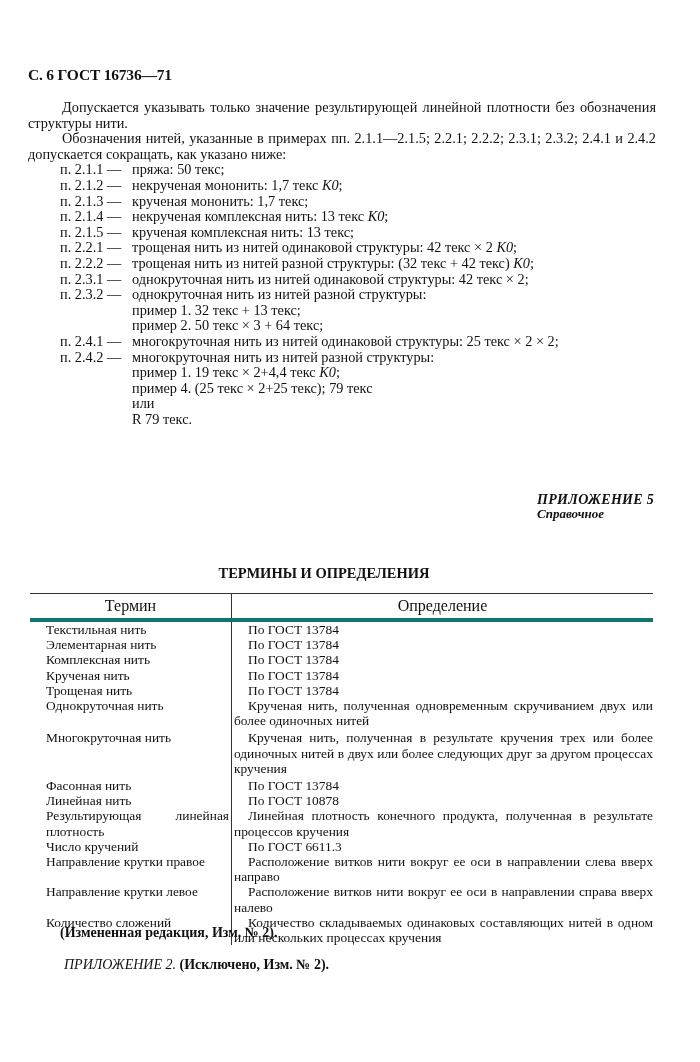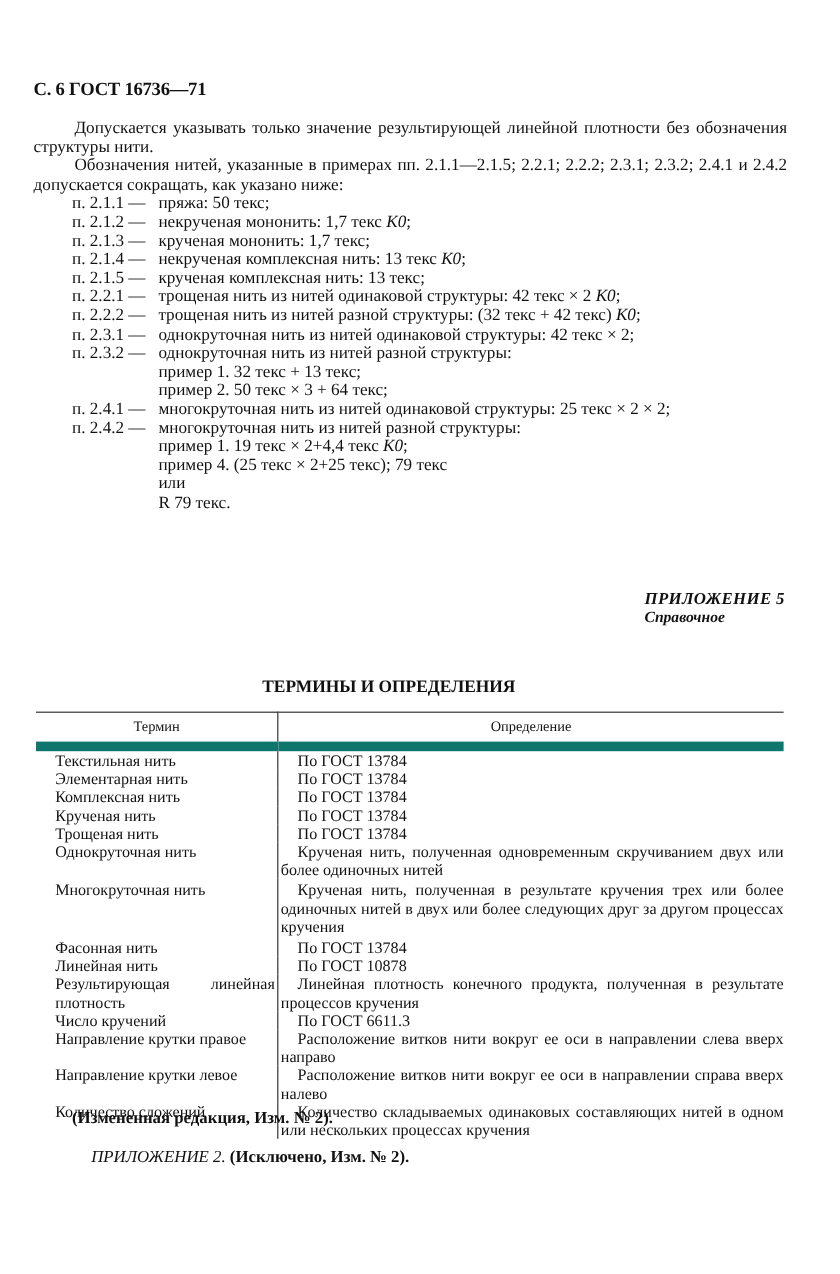--- a/index.html
+++ b/index.html
@@ -35,37 +35,37 @@
   .section-title {
     position: absolute; left: 0; width: 648px; top: 565px;
     text-align: center; font-weight: bold; font-size: 14.5px;
   }
 
   .terms-table {
     position: absolute; left: 30px; top: 593px; width: 623px;
     border-collapse: collapse; font-size: 13.4px; line-height: 15.2px;
   }
   .terms-table th {
-    font-weight: normal; font-size: 12px; height: 24px; padding: 0;
-    border-top: 1.5px solid #333; border-bottom: 8px solid #0f766e;
+    font-weight: normal; font-size: 16px; height: 24px; padding: 0;
+    border-top: 1.5px solid #333; border-bottom: 4px solid #0f766e;
   }
   .terms-table th.col-term { width: 183px; border-right: 1.2px solid #333; }
   .terms-table td { padding: 0; vertical-align: top; }
   .terms-table td.term { width: 183px; border-right: 1.2px solid #333; padding-left: 16px; padding-right: 2px; text-align: justify; }
   .terms-table td.def { padding-left: 2px; text-align: justify; }
   .terms-table td.def .d { display: block; text-indent: 14px; }
   .terms-table tr.first td { padding-top: 0; }
   .terms-table tr.gap td { padding-top: 2px; }
 
   .note-bold {
     position: absolute; left: 60px; top: 925px;
     font-weight: bold; font-size: 14px;
   }
   .note-app2 {
-    position: absolute; left: 76px; top: 957px; font-size: 14px; font-family: Liberation Serif, serif;
+    position: absolute; left: 64px; top: 957px; font-size: 14px; font-family: Liberation Serif, serif;
   }
   .note-app2 .i { font-style: italic; }
   .note-app2 .b { font-weight: bold; }
 </style>
 </head>
 <body>
 
 <div class="page-header">С. 6 ГОСТ 16736—71</div>
 
 <div class="body-text">

